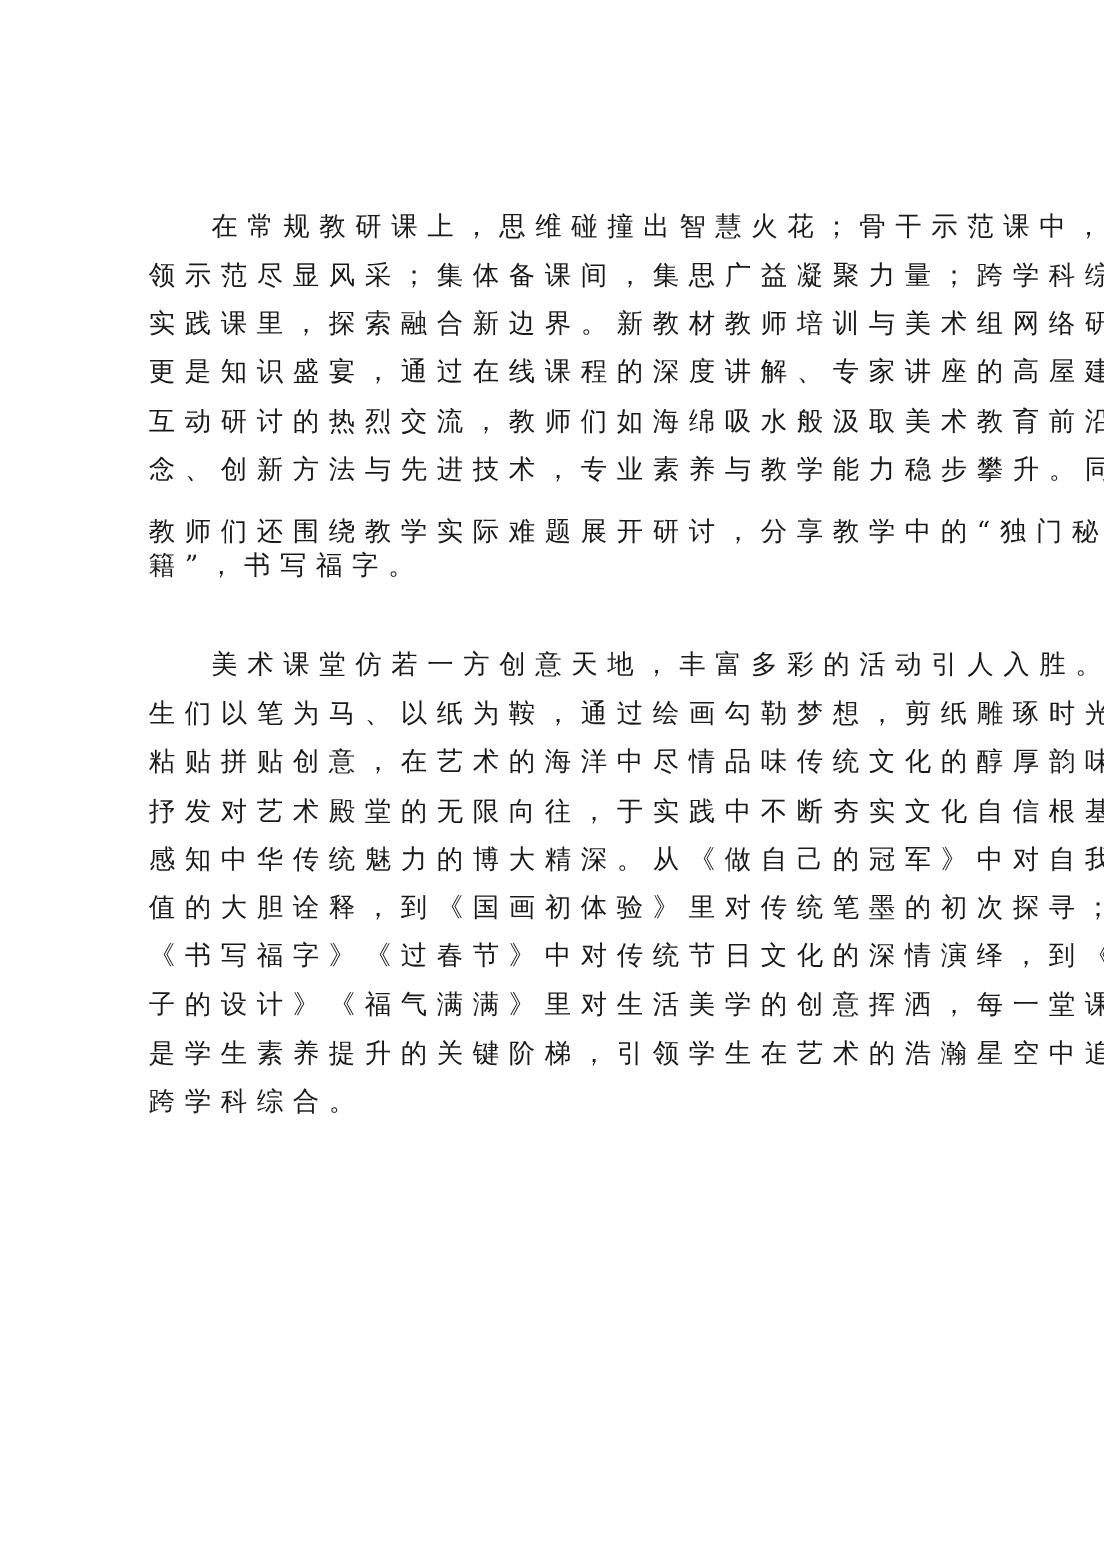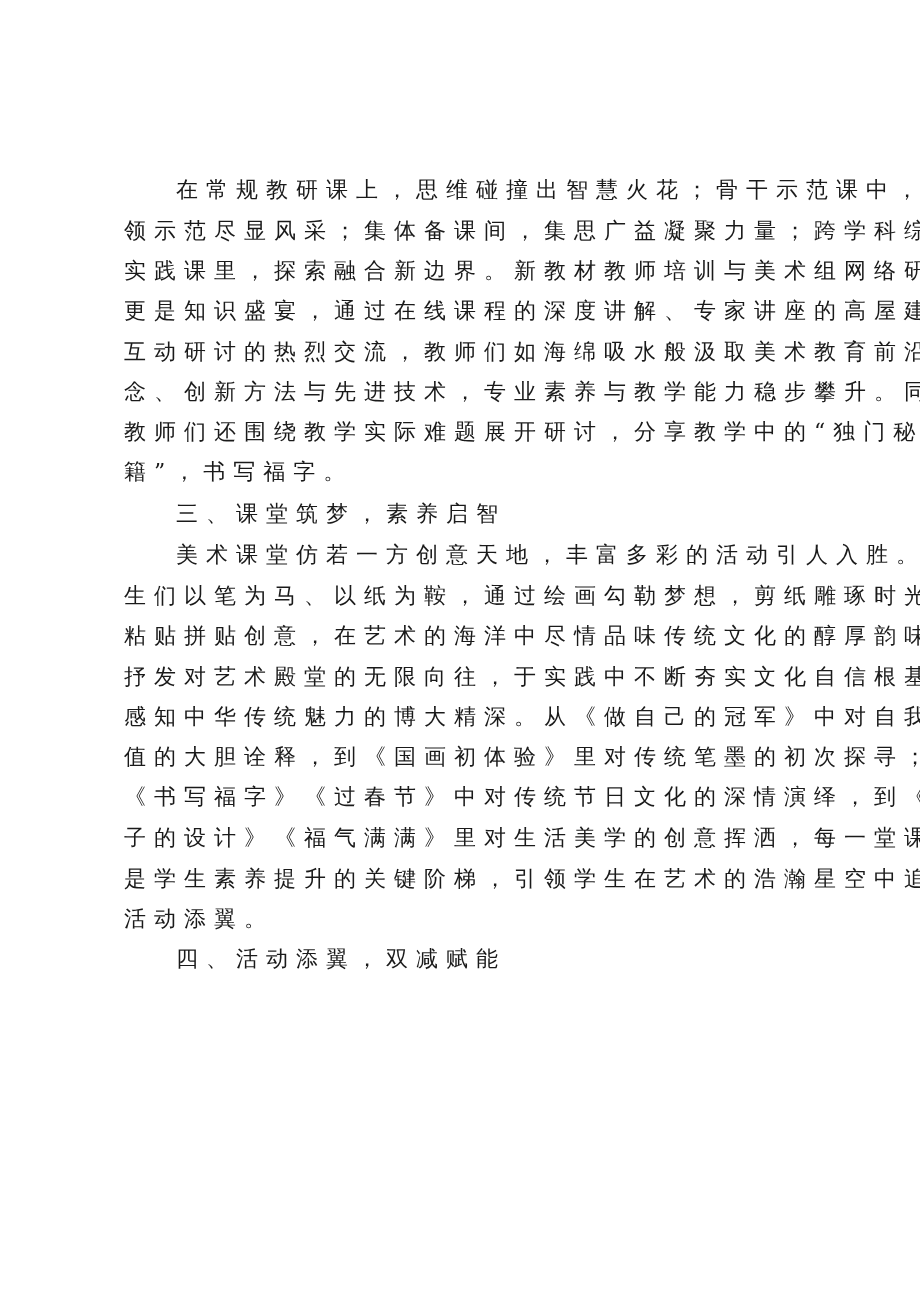--- a/index.html
+++ b/index.html
@@ -25,30 +25,28 @@
 </head>
 <body>
 
 <div class="page">
   <div class="line indent" style="top:170px;">在常规教研课上，思维碰撞出智慧火花；骨干示范课中，引</div>
   <div class="line" style="top:211px;">领示范尽显风采；集体备课间，集思广益凝聚力量；跨学科综合</div>
   <div class="line" style="top:251px;">实践课里，探索融合新边界。新教材教师培训与美术组网络研修</div>
   <div class="line" style="top:291px;">更是知识盛宴，通过在线课程的深度讲解、专家讲座的高屋建瓴、</div>
   <div class="line" style="top:332px;">互动研讨的热烈交流，教师们如海绵吸水般汲取美术教育前沿理</div>
   <div class="line" style="top:372px;">念、创新方法与先进技术，专业素养与教学能力稳步攀升。同时，</div>
-  <div class="line" style="top:412px;">教师们还围绕教学实际难题展开研讨，分享教学中的“独门秘</div>
+  <div class="line" style="top:424px;">教师们还围绕教学实际难题展开研讨，分享教学中的“独门秘</div>
   <div class="line" style="top:452px;">籍”，书写福字。</div>
 
-  <div class="line heading" style="top:494px;">三、课堂筑梦，素养启智</div>
 
   <div class="line indent" style="top:535px;">美术课堂仿若一方创意天地，丰富多彩的活动引人入胜。学</div>
   <div class="line" style="top:576px;">生们以笔为马、以纸为鞍，通过绘画勾勒梦想，剪纸雕琢时光，</div>
   <div class="line" style="top:616px;">粘贴拼贴创意，在艺术的海洋中尽情品味传统文化的醇厚韵味，</div>
   <div class="line" style="top:657px;">抒发对艺术殿堂的无限向往，于实践中不断夯实文化自信根基，</div>
   <div class="line" style="top:697px;">感知中华传统魅力的博大精深。从《做自己的冠军》中对自我价</div>
   <div class="line" style="top:737px;">值的大胆诠释，到《国画初体验》里对传统笔墨的初次探寻；从</div>
   <div class="line" style="top:777px;">《书写福字》《过春节》中对传统节日文化的深情演绎，到《杯</div>
   <div class="line" style="top:818px;">子的设计》《福气满满》里对生活美学的创意挥洒，每一堂课都</div>
   <div class="line" style="top:859px;">是学生素养提升的关键阶梯，引领学生在艺术的浩瀚星空中追逐</div>
-  <div class="line" style="top:899px;">活动添翼。</div>
+  <div class="line" style="top:899px;">跨学科综合。</div>
 
-  <div class="line heading" style="top:939px;">四、活动添翼，双减赋能</div>
 </div>
 
 </body></html>

